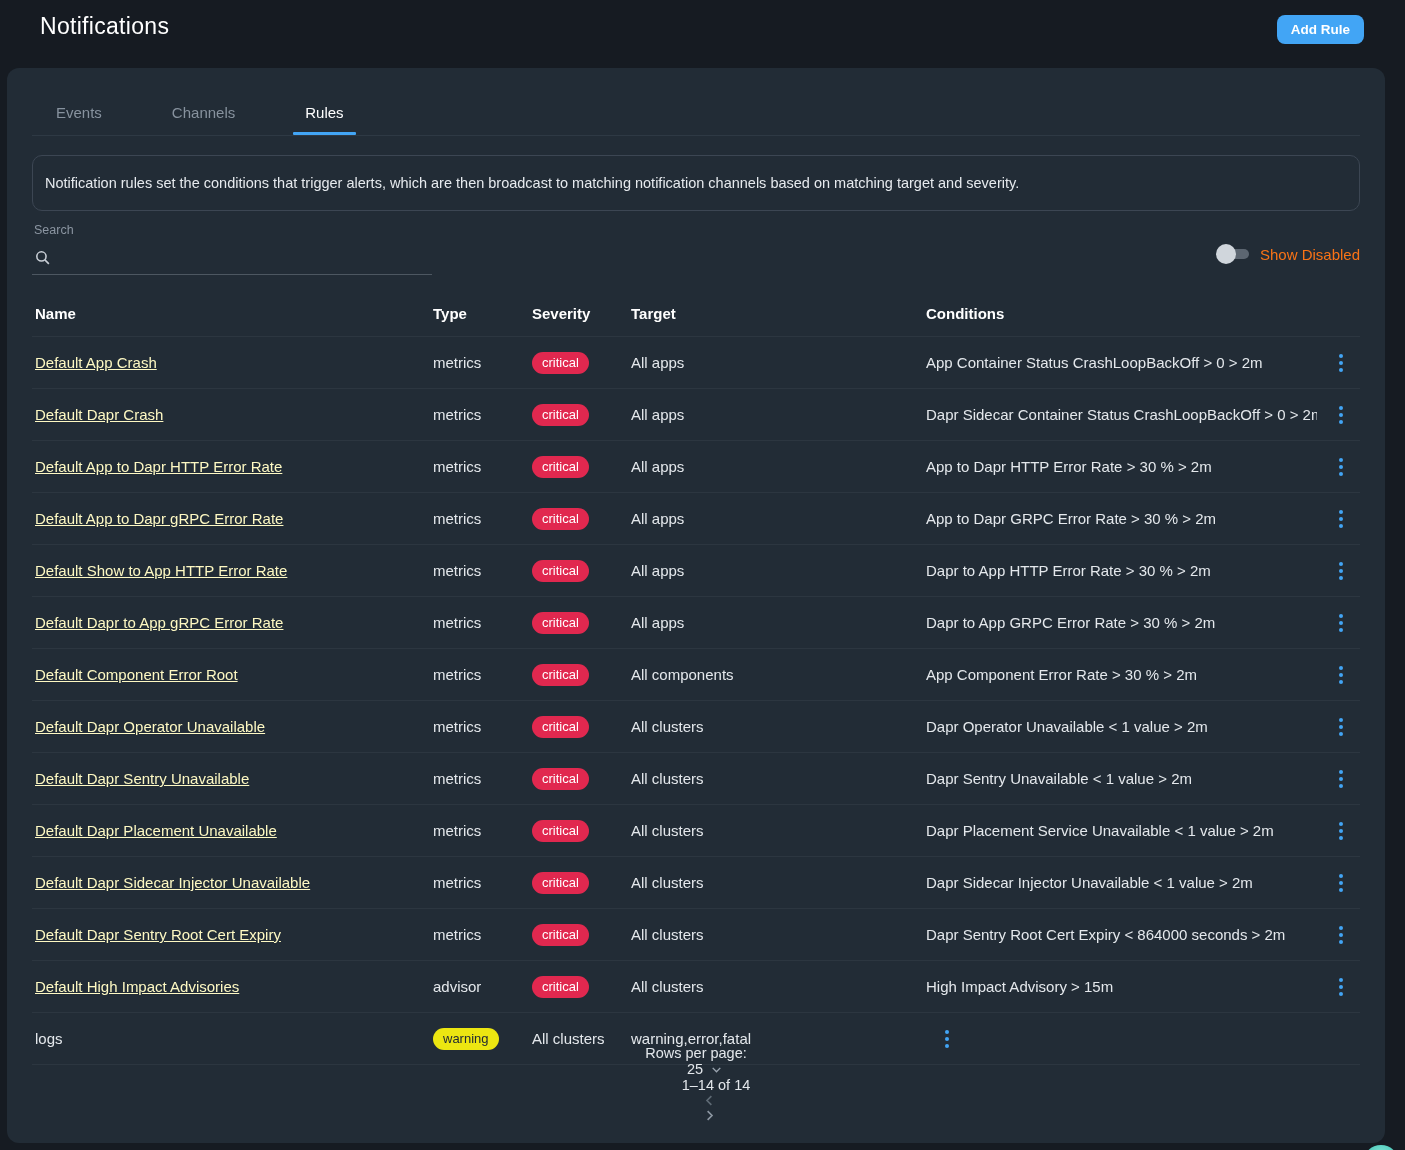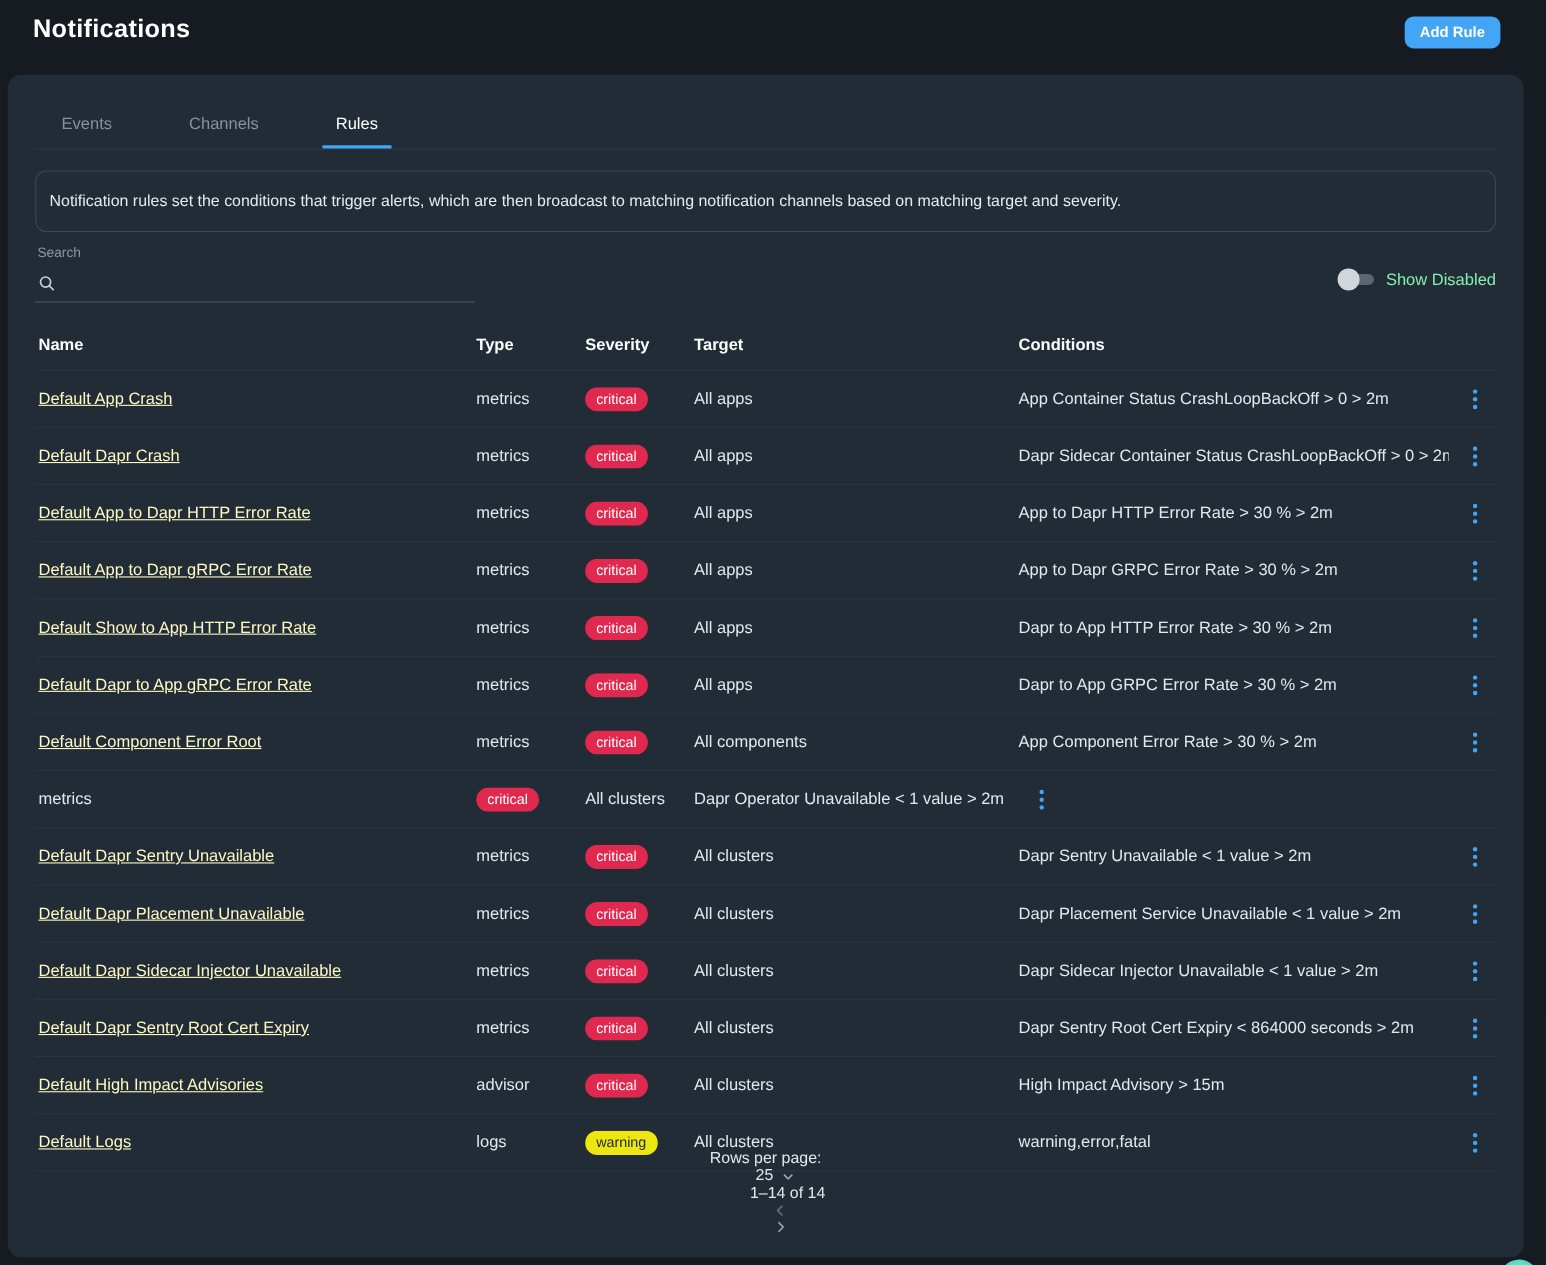--- a/index.html
+++ b/index.html
@@ -5,21 +5,21 @@
   * { margin:0; padding:0; box-sizing:border-box; }
   html,body { width:1405px; height:1150px; }
   body {
     position:relative; overflow:hidden;
     background:#161b22;
     font-family:"Liberation Sans", sans-serif;
     color:#e4e8ec;
   }
   
   .page-header { position:absolute; top:0; left:0; width:1405px; height:68px; }
-  .page-title { position:absolute; left:30px; top:13px; font-size:23px; font-weight:700; color:#ffffff; letter-spacing:.3px; }
+  .page-title { position:absolute; left:40px; top:13px; font-size:23px; font-weight:400; color:#ffffff; letter-spacing:.3px; }
   .add-rule-btn {
     position:absolute; right:41px; top:15px; height:29px; padding:0 14px;
     background:var(--accent,#3ba0f2); color:#fff; font-family:inherit;
     font-size:13.5px; font-weight:700; border:none; border-radius:8px; cursor:pointer;
   }
   
   .card {
     position:absolute; left:7px; top:68px; width:1378px; height:1075px;
     background:#222c36; border-radius:12px;
   }
@@ -43,21 +43,21 @@
   .search-field { width:400px; }
   .search-label { display:block; font-size:12.5px; color:#8b95a1; margin-left:2px; }
   .search-input-row { display:flex; align-items:center; border-bottom:1px solid #4d5761; padding:7px 0 8px; margin-top:5px; }
   .search-icon { width:17px; height:17px; margin:0 6px 0 2px; flex:none; }
   .search-input { flex:1; background:transparent; border:none; outline:none; color:#e4e8ec;
                   font-size:15px; font-family:inherit; }
   .show-disabled { display:flex; align-items:center; margin-bottom:11px; }
   .switch { position:relative; width:30px; height:20px; margin-right:11px; cursor:pointer; }
   .switch-track { position:absolute; left:1px; top:5px; width:29px; height:10px; border-radius:6px; background:#5c6671; }
   .switch-thumb { position:absolute; left:-3px; top:0; width:20px; height:20px; border-radius:50%; background:#d0d6dc; }
-  .show-disabled-label { font-size:15px; color:#86efac; }
+  .show-disabled-label { font-size:15px; color:#f97316; }
   
   .rules-table { margin-top:16px; }
   .t-row {
     display:grid;
     grid-template-columns:398px 99px 99px 295px 1fr 43px;
     align-items:center;
     border-bottom:1px solid #2c3640;
   }
   .t-head { height:46px; font-weight:700; font-size:15px; color:#ffffff; }
   .t-body-row { height:52px; font-size:15px; color:#e4e8ec; }
@@ -234,20 +234,21 @@
     <div class="cell">
       <button class="kebab-btn">
         <i></i>
                 <i></i>
                 <i></i>
       </button>
     </div>
   </div>
 
   <div class="t-row t-body-row">
+    <div class="cell"><a class="rule-link">Default Dapr Operator Unavailable</a></div>
     <div class="cell">metrics</div>
     <div class="cell"><span class="badge badge-critical">critical</span></div>
     <div class="cell">All clusters</div>
     <div class="cell">Dapr Operator Unavailable &lt; 1 value &gt; 2m</div>
     <div class="cell">
       <button class="kebab-btn">
         <i></i>
                 <i></i>
                 <i></i>
       </button>
@@ -323,21 +324,20 @@
     <div class="cell">
       <button class="kebab-btn">
         <i></i>
                 <i></i>
                 <i></i>
       </button>
     </div>
   </div>
 
   <div class="t-row t-body-row">
-    <div class="cell"><a class="rule-link">Default Logs</a></div>
     <div class="cell">logs</div>
     <div class="cell"><span class="badge badge-warning">warning</span></div>
     <div class="cell">All clusters</div>
     <div class="cell">warning,error,fatal</div>
     <div class="cell">
       <button class="kebab-btn">
         <i></i>
                 <i></i>
                 <i></i>
       </button>

